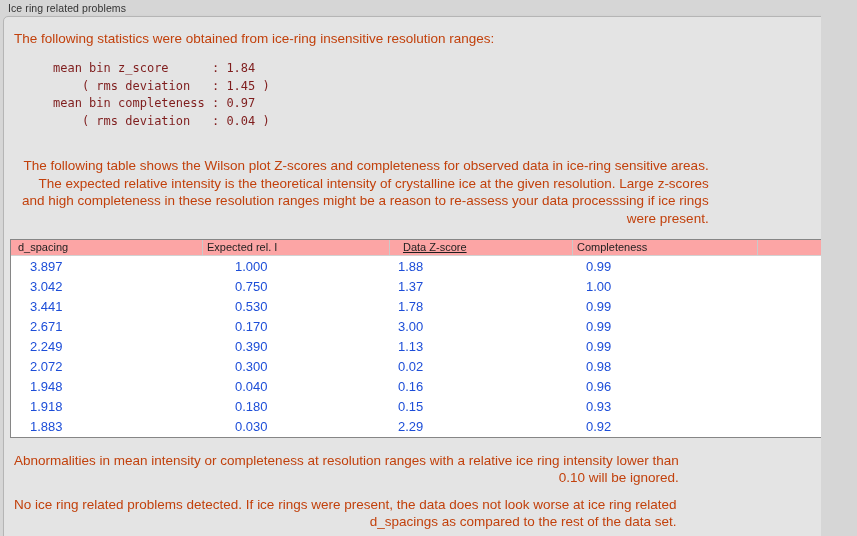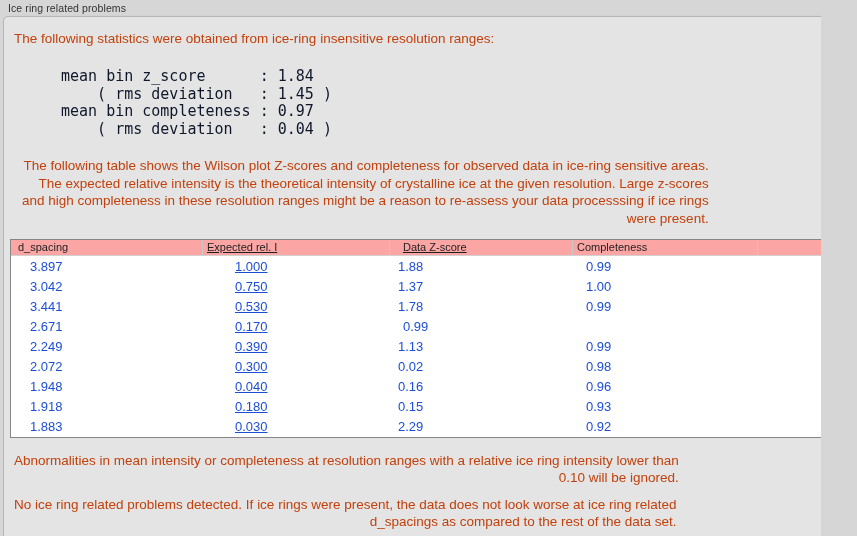--- a/index.html
+++ b/index.html
@@ -29,23 +29,23 @@
     position: absolute; left: 14px;
     font-size: 13.5px; line-height: 17.6px;
     white-space: pre-line; color: #c2410c; text-align: right;
   }
   #para-intro      { top: 30px;  line-height: 17px; }
   #para-desc       { top: 157px; margin-left: 8px; }
   #para-footnote   { top: 452px; line-height: 17px; }
   #para-conclusion { top: 496px; line-height: 17px; }
 
   .stats-pre {
-    position: absolute; left: 49px; top: 56px; margin: 12px;
+    position: absolute; left: 49px; top: 56px; margin: 4px;
     font-family: "DejaVu Sans Mono", "Liberation Mono", monospace;
-    font-size: 15px; line-height: 17.7px; color: #0f172a;
+    font-size: 12px; line-height: 17.7px; color: #7f1d1d;
     white-space: pre;
   }
 
   .data-table {
     position: absolute; left: 10px; top: 239px;
     width: 828px; height: 199px;
     background: #ffffff;
     border: 1px solid #868686;
     box-sizing: border-box;
     display: flex; flex-direction: column;
@@ -61,21 +61,21 @@
   }
   .hcell + .hcell { border-left: 1px solid #c9c9c9; }
   .table-body { display: flex; flex-direction: column; flex: 1 1 auto; }
   .table-row { display: flex; flex: 1 1 auto; }
   .vcell {
     box-sizing: border-box; font-size: 13px; color: #1d4ed8;
     display: flex; align-items: center;
     overflow: hidden; white-space: nowrap;
   }
   
-  .c0 { width: 191px; } .c1 { width: 187px; text-decoration: underline; } .c2 { width: 183px; }
+  .c0 { width: 191px; } .c1 { width: 187px; } .c2 { width: 183px; }
   .c3 { width: 185px; } .c4 { flex: 1 1 auto; }
   
   .h0 { padding-left: 7px; } .h1 { padding-left: 4px; }
   .h2 { padding-left: 13px; text-decoration: underline; } .h3 { padding-left: 4px; }
   
   .v0 { padding-left: 19px; } .v1 { padding-left: 33px; }
   .v2 { padding-left: 9px; }  .v3 { padding-left: 14px; }
 </style>
 </head>
 <body>
@@ -124,20 +124,21 @@
         <div class="table-row">
           <div class="vcell c0 v0">3.441</div>
           <div class="vcell c1 v1">0.530</div>
           <div class="vcell c2 v2">1.78</div>
           <div class="vcell c3 v3">0.99</div>
           <div class="vcell c4"></div>
         </div>
         <div class="table-row">
           <div class="vcell c0 v0">2.671</div>
           <div class="vcell c1 v1">0.170</div>
+          <div class="vcell c2 v2">3.00</div>
           <div class="vcell c3 v3">0.99</div>
           <div class="vcell c4"></div>
         </div>
         <div class="table-row">
           <div class="vcell c0 v0">2.249</div>
           <div class="vcell c1 v1">0.390</div>
           <div class="vcell c2 v2">1.13</div>
           <div class="vcell c3 v3">0.99</div>
           <div class="vcell c4"></div>
         </div>

